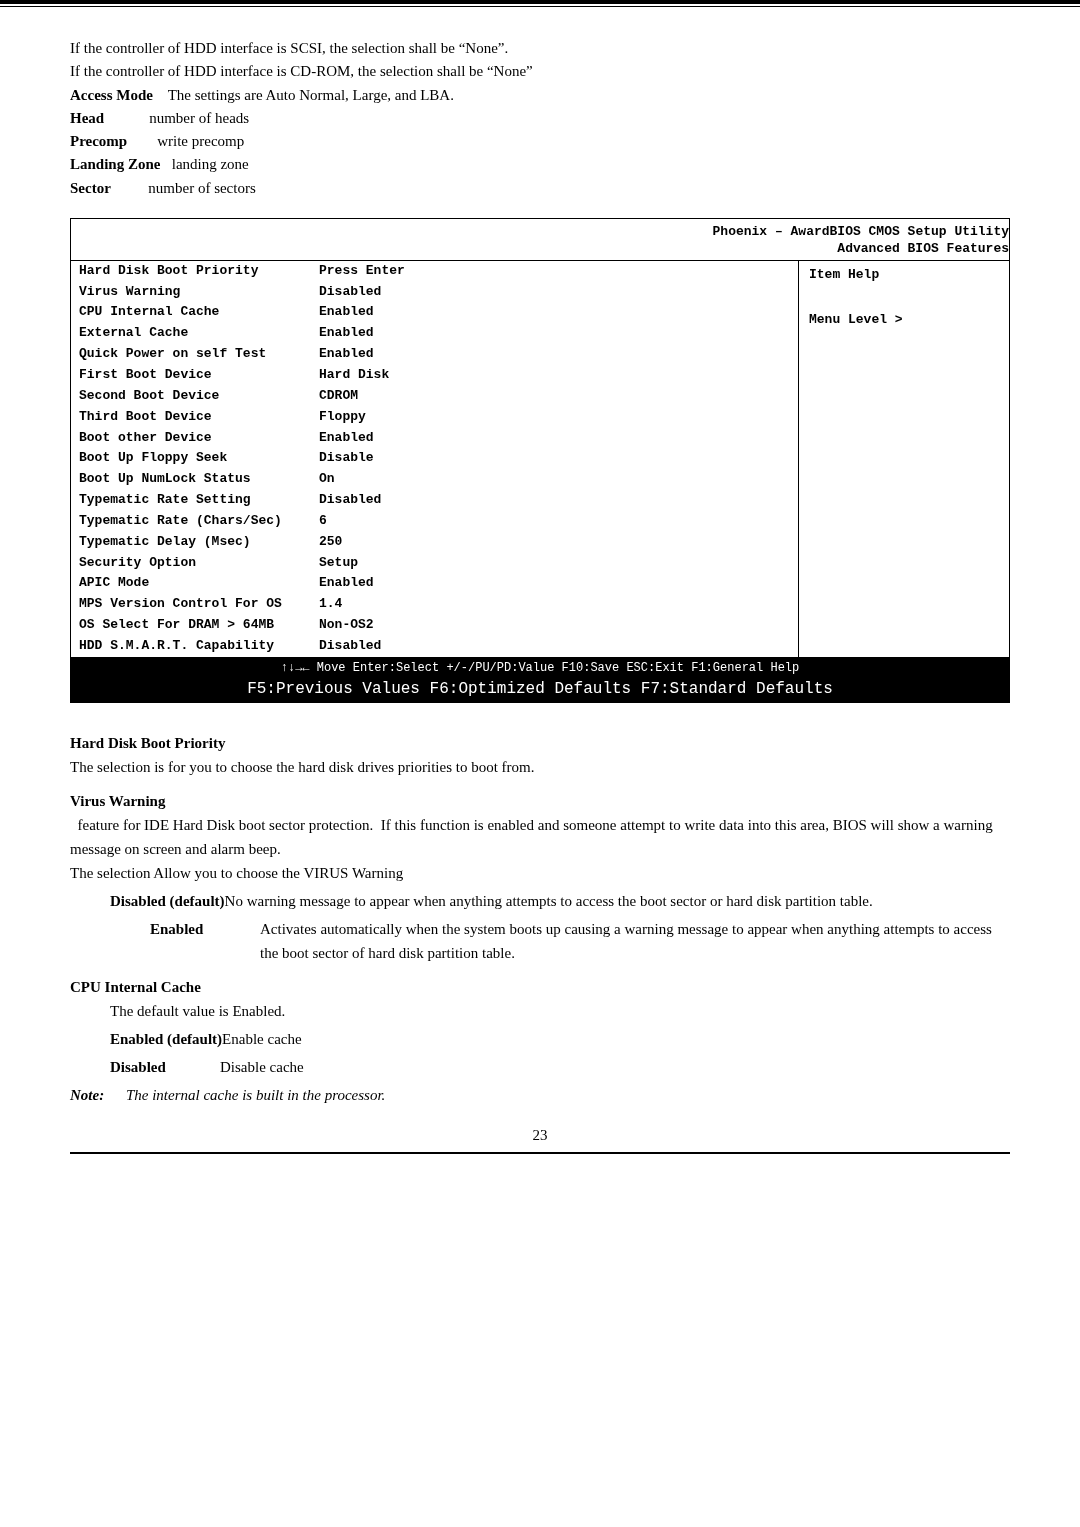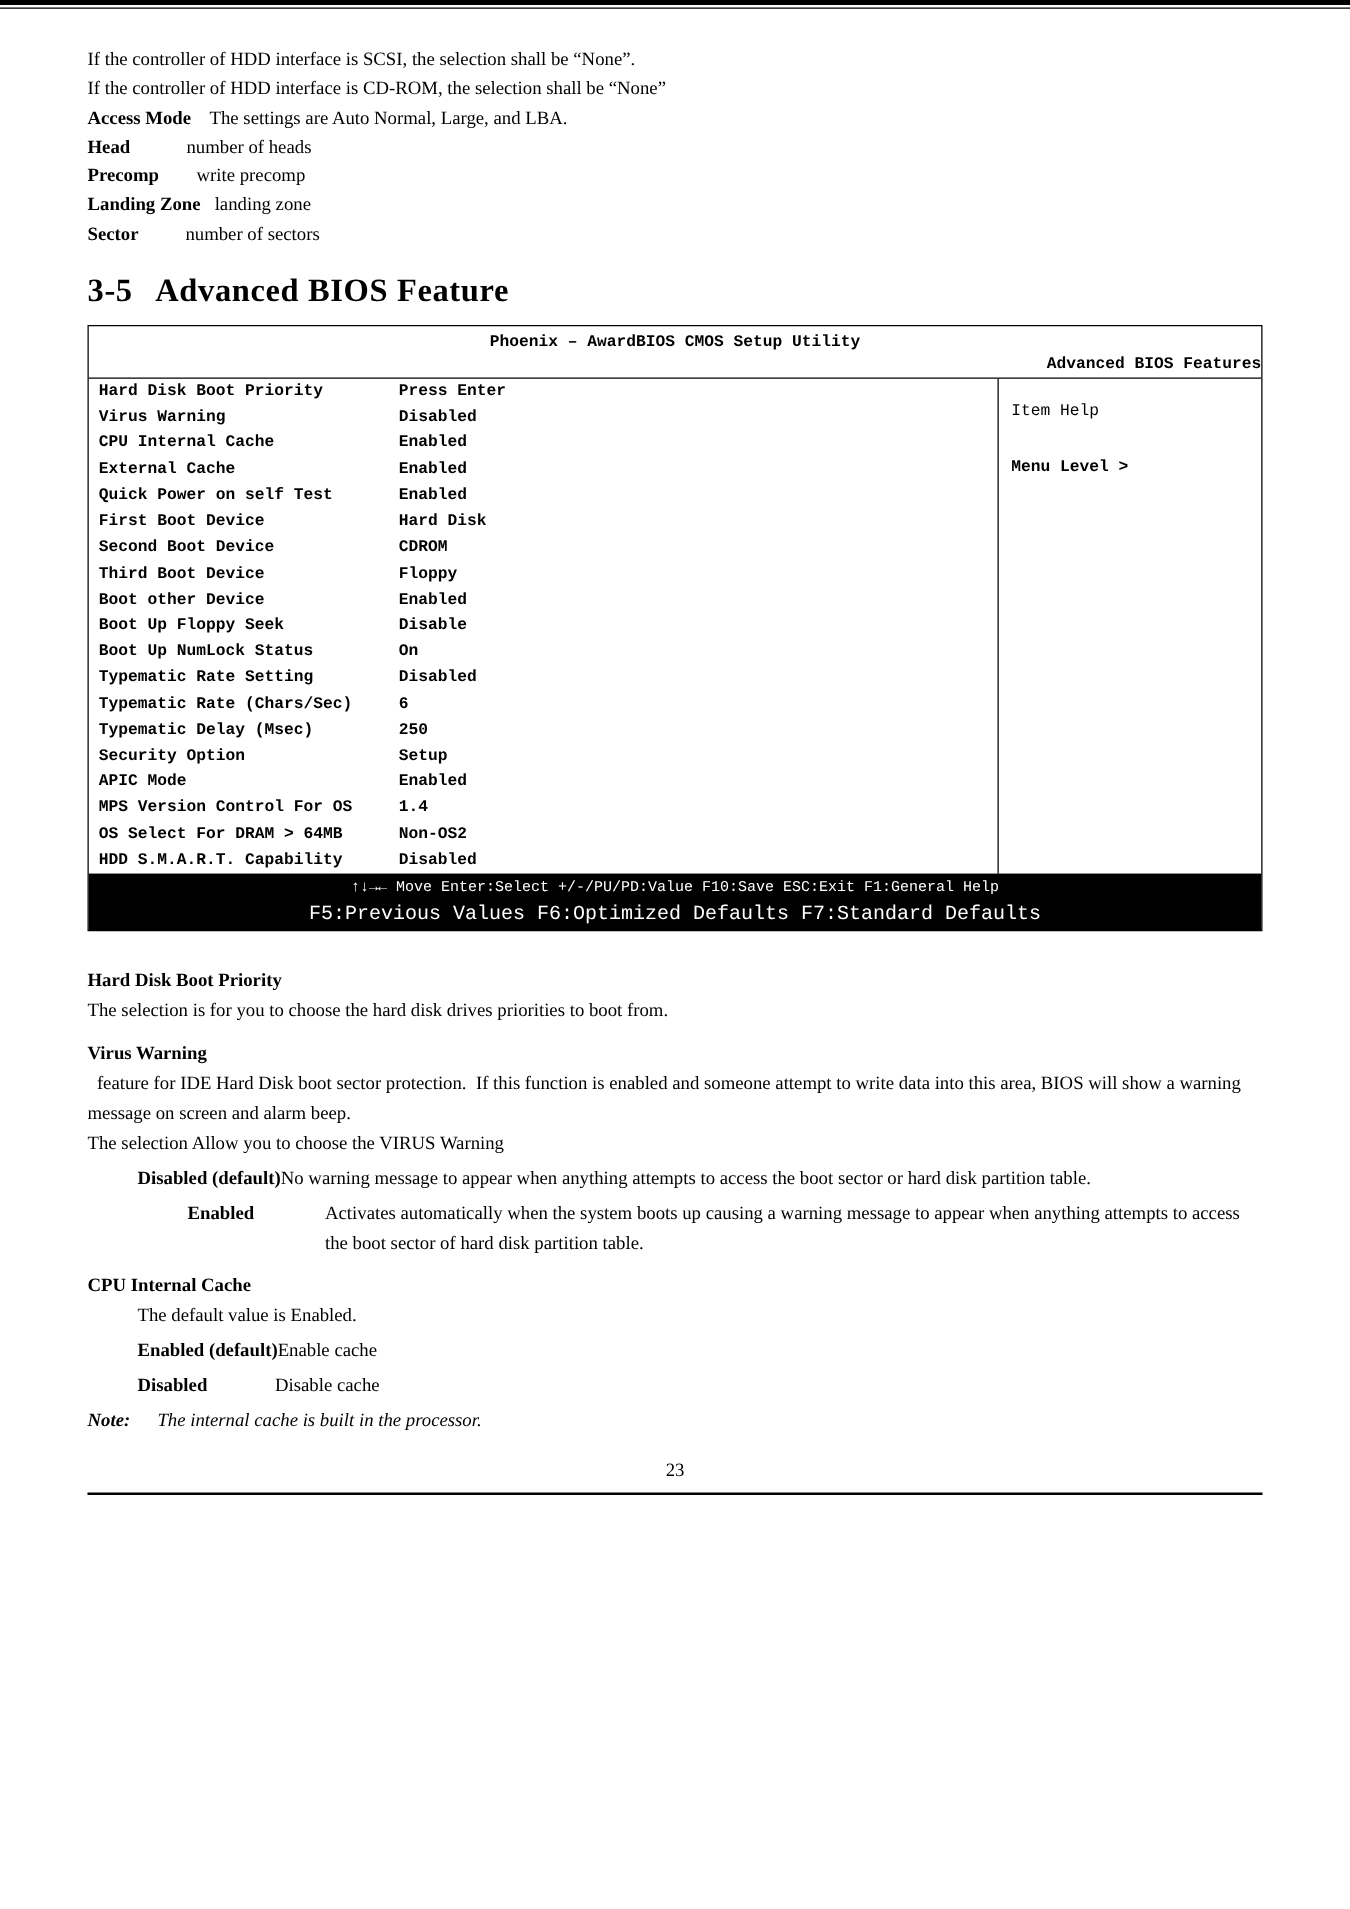--- a/index.html
+++ b/index.html
@@ -50,21 +50,21 @@
     }
 
     .bios-block {
       border: 1.5px solid #000;
       font-family: "Courier New", Courier, monospace;
       font-size: 13px;
       margin-bottom: 28px;
     }
 
     .bios-title-row {
-      text-align: center;
+      text-align: right;
       padding: 5px 0 2px 0;
       font-weight: bold;
       font-size: 13px;
     }
     .bios-subtitle-row {
       text-align: right;
       font-weight: bold;
       font-size: 13px;
       padding-bottom: 4px;
     }
@@ -169,24 +169,23 @@
       margin-top: 8px;
       font-size: 15px;
     }
     .bottom-rule-line {
       border: none;
       border-top: 2px solid #000;
       margin-top: 8px;
     }
 
     .help-item-label {
-      font-weight: normal;
+      font-weight: bold;
       display: block;
       margin-bottom: 4px;
-      margin-top: 12px;
     }
     .menu-level {
       display: block;
       margin-top: 30px;
       font-weight: bold;
     }
   </style>
 </head>
 <body>
 
@@ -215,23 +214,20 @@
     <p>
       <span class="term-bold">Landing Zone</span>&nbsp;&nbsp;
       <span>landing zone</span>
     </p>
     <p>
       <span class="term-bold">Sector</span>&nbsp;&nbsp;&nbsp;&nbsp;&nbsp;&nbsp;&nbsp;&nbsp;&nbsp;
       <span>number of sectors</span>
     </p>
   </div>
 
-  <h2 class="section-heading">
-    <span class="section-num">3-5</span><span>Advanced BIOS Feature</span>
-  </h2>
 
   <div class="bios-block">
     <div class="bios-title-row">Phoenix – AwardBIOS CMOS Setup Utility</div>
     <div class="bios-subtitle-row">Advanced BIOS Features</div>
 
     <div class="bios-table-area">
       <div class="bios-main-col">
 
         <div class="bios-row">
           <span class="bios-label">Hard Disk Boot Priority</span>

